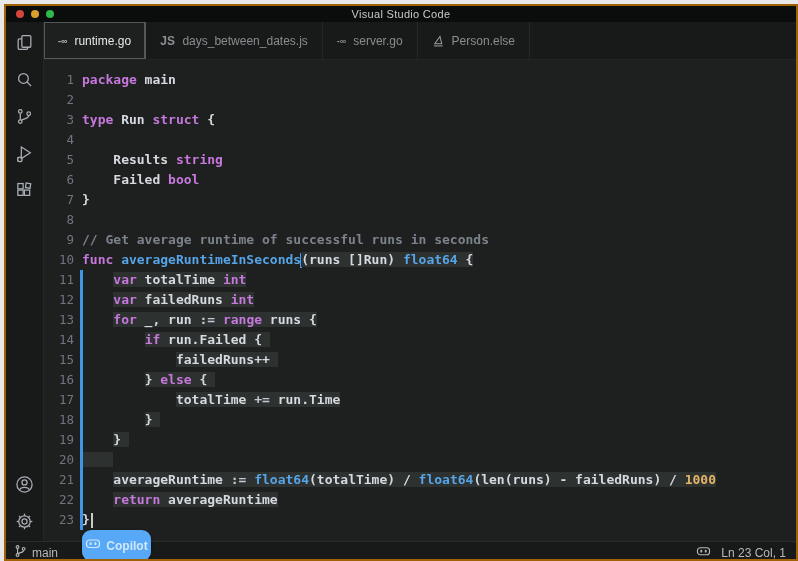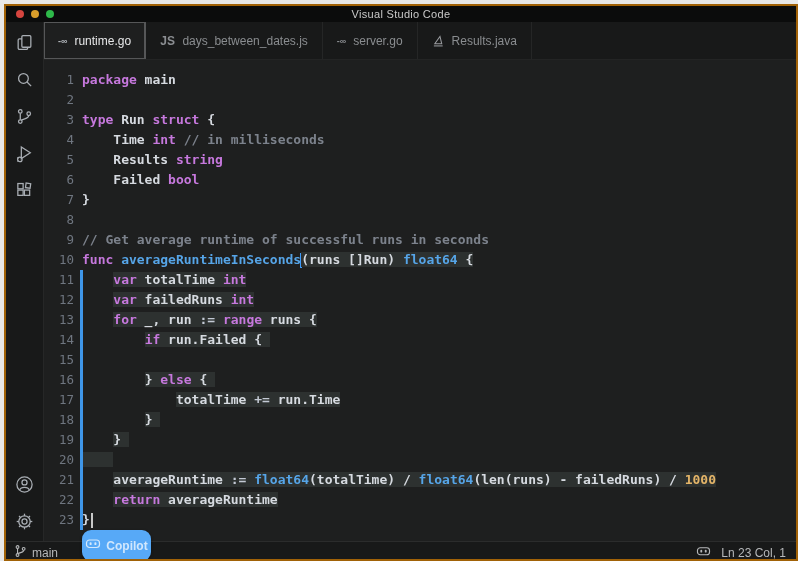--- a/index.html
+++ b/index.html
@@ -144,41 +144,40 @@
             <span class="tab-icon go">-∞</span>
             <span>server.go</span>
           </div>
           <div class="tab">
             <span class="tab-icon java">
               <svg width="13" height="14" viewBox="0 0 14 15">
                 <path d="M3 10.5 L10.5 10.5 L8.6 2.5 Z"></path>
                 <line x1="2" y1="12.8" x2="11.5" y2="12.8"></line>
               </svg>
             </span>
-            <span>Results.java</span>
+            <span>Person.else</span>
           </div>
         </div>
       <div class="editor">
         <div class="blue-bar"></div>
         <div id="lines">
             <div class="line">
               <span class="ln">1</span>
               <span class="code"><span class="kw">package</span><span class="fg"> main</span></span>
             </div>
             <div class="line">
               <span class="ln">2</span>
               <span class="code"></span>
             </div>
             <div class="line">
               <span class="ln">3</span>
               <span class="code"><span class="kw">type</span><span class="fg"> Run </span><span class="kw">struct</span><span class="fg"> {</span></span>
             </div>
             <div class="line">
               <span class="ln">4</span>
-              <span class="code"><span class="fg">    Time </span><span class="kw">int</span><span class="fg"> </span><span class="cmt">// in milliseconds</span></span>
             </div>
             <div class="line">
               <span class="ln">5</span>
               <span class="code"><span class="fg">    Results </span><span class="kw">string</span></span>
             </div>
             <div class="line">
               <span class="ln">6</span>
               <span class="code"><span class="fg">    Failed </span><span class="kw">bool</span></span>
             </div>
             <div class="line">
@@ -208,20 +207,21 @@
             <div class="line">
               <span class="ln">13</span>
               <span class="code"><span class="fg">    </span><span class="kw h">for</span><span class="fg h"> _, run </span><span class="op h">:=</span><span class="fg h"> </span><span class="kw h">range</span><span class="fg h"> runs {</span></span>
             </div>
             <div class="line">
               <span class="ln">14</span>
               <span class="code"><span class="fg">        </span><span class="kw h">if</span><span class="fg h"> run.Failed { </span></span>
             </div>
             <div class="line">
               <span class="ln">15</span>
+              <span class="code"><span class="fg">            </span><span class="fg h">failedRuns++ </span></span>
             </div>
             <div class="line">
               <span class="ln">16</span>
               <span class="code"><span class="fg">        </span><span class="fg h">} </span><span class="kw h">else</span><span class="fg h"> { </span></span>
             </div>
             <div class="line">
               <span class="ln">17</span>
               <span class="code"><span class="fg">            </span><span class="fg h">totalTime </span><span class="op h">+=</span><span class="fg h"> run.Time</span></span>
             </div>
             <div class="line">

